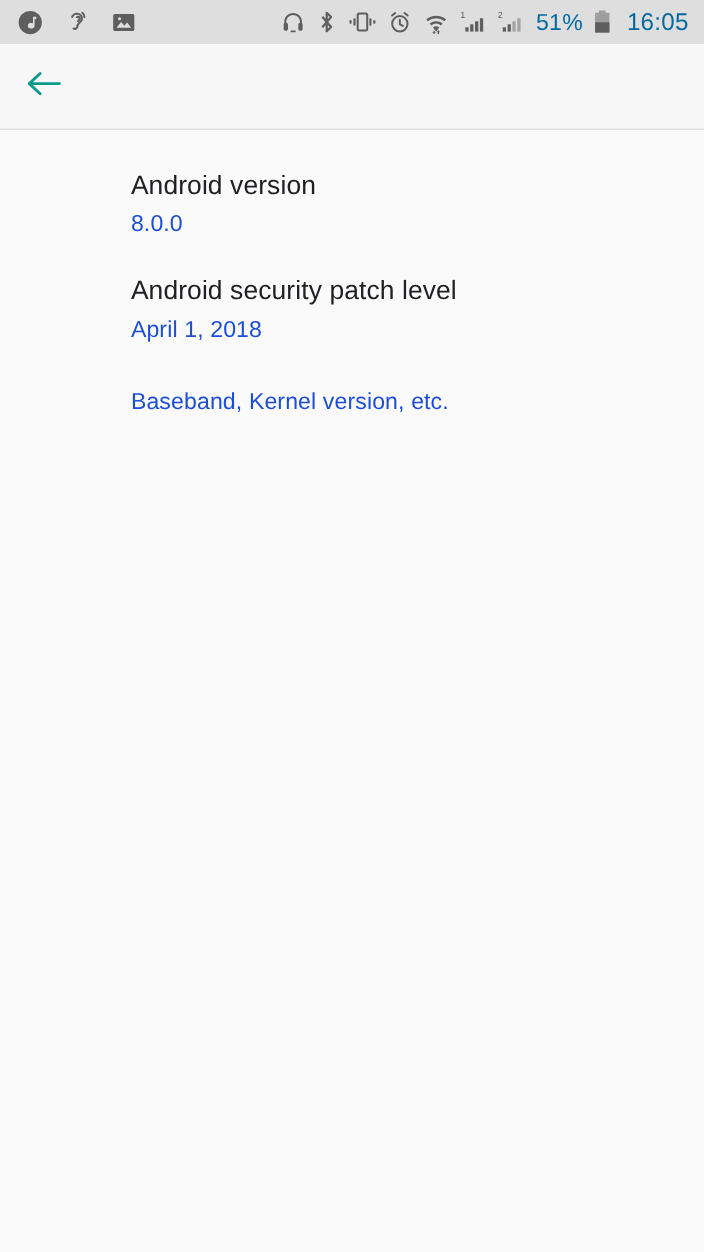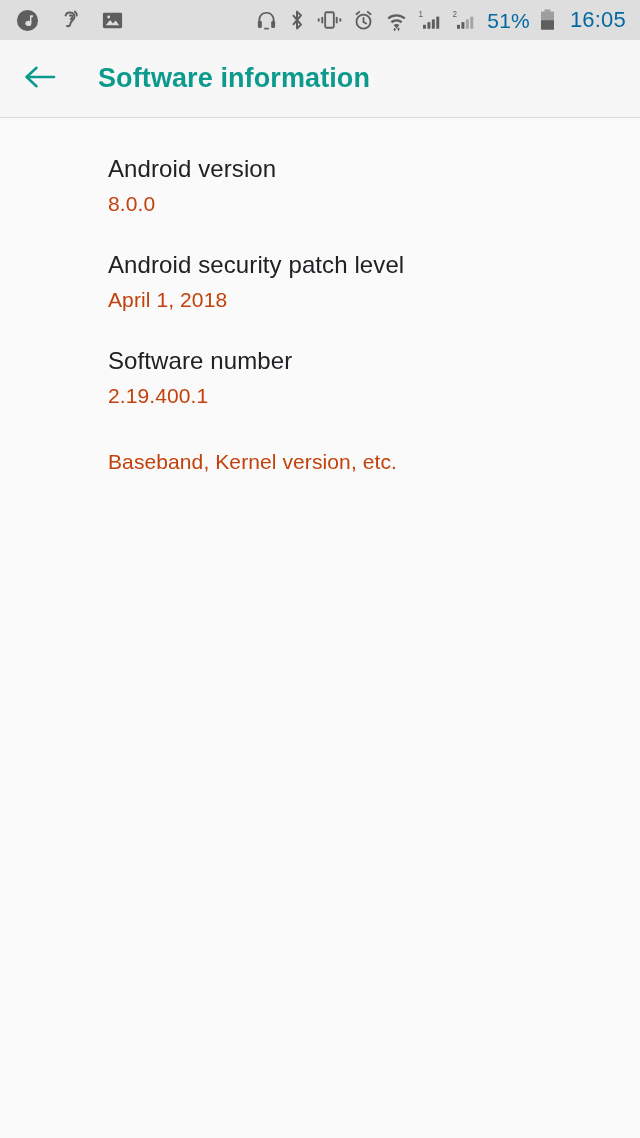--- a/index.html
+++ b/index.html
@@ -76,34 +76,35 @@
     margin-left: 28px;
     white-space: nowrap;
   }
 
   
   #content {
     background: #fafafa;
     height: calc(1138px - 40px - 79px);
     padding-top: 20px;
     box-sizing: border-box;
+    padding-left: 11px;
   }
   .list-item {
     padding: 16px 24px 16px 108px;
     box-sizing: border-box;
     cursor: pointer;
   }
   .item-title {
     color: #202124;
     font-size: 24px;
     line-height: 30px;
     letter-spacing: 0.1px;
   }
   .item-subtitle {
-    color: #c2410c;
+    color: #1d4ed8;
     font-size: 21px;
     line-height: 28px;
     margin-top: 6px;
     letter-spacing: 0.1px;
   }
 </style>
 </head>
 <body>
 
 <div id="status-bar">
@@ -220,38 +221,33 @@
 
   <div id="back-button">
     <span>
       <svg width="34" height="30" viewBox="0 0 34 30" fill="none" stroke="#0c9a8d" stroke-width="2.6" stroke-linecap="round" stroke-linejoin="round">
         <path d="M31 15H4"></path>
         <path d="M13.5 5.8L3.6 15l9.9 9.2"></path>
       </svg>
     </span>
   </div>
 
-  <div id="app-bar-title">Software information</div>
 
 </div>
 
 <div id="content">
 
   <div class="list-item">
     <div class="item-title">Android version</div>
     <div class="item-subtitle">8.0.0</div>
   </div>
 
   <div class="list-item">
     <div class="item-title">Android security patch level</div>
     <div class="item-subtitle">April 1, 2018</div>
   </div>
 
-  <div class="list-item">
-    <div class="item-title">Software number</div>
-    <div class="item-subtitle">2.19.400.1</div>
-  </div>
 
   <div class="list-item">
     <div class="item-subtitle">Baseband, Kernel version, etc.</div>
   </div>
 
 </div>
 
 </body></html>

